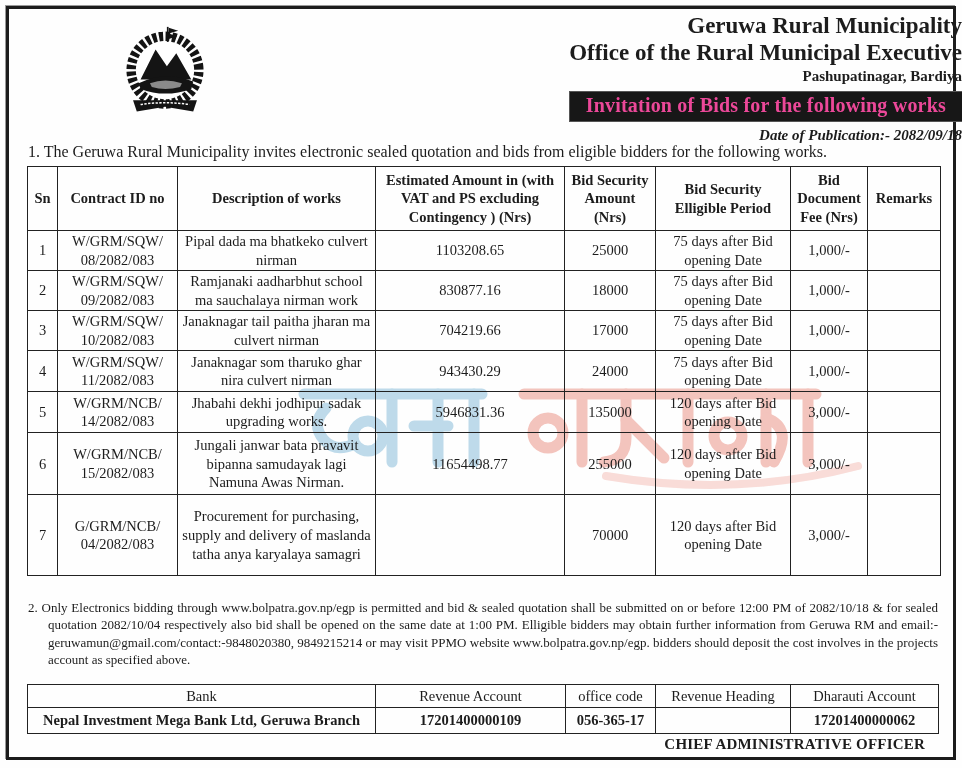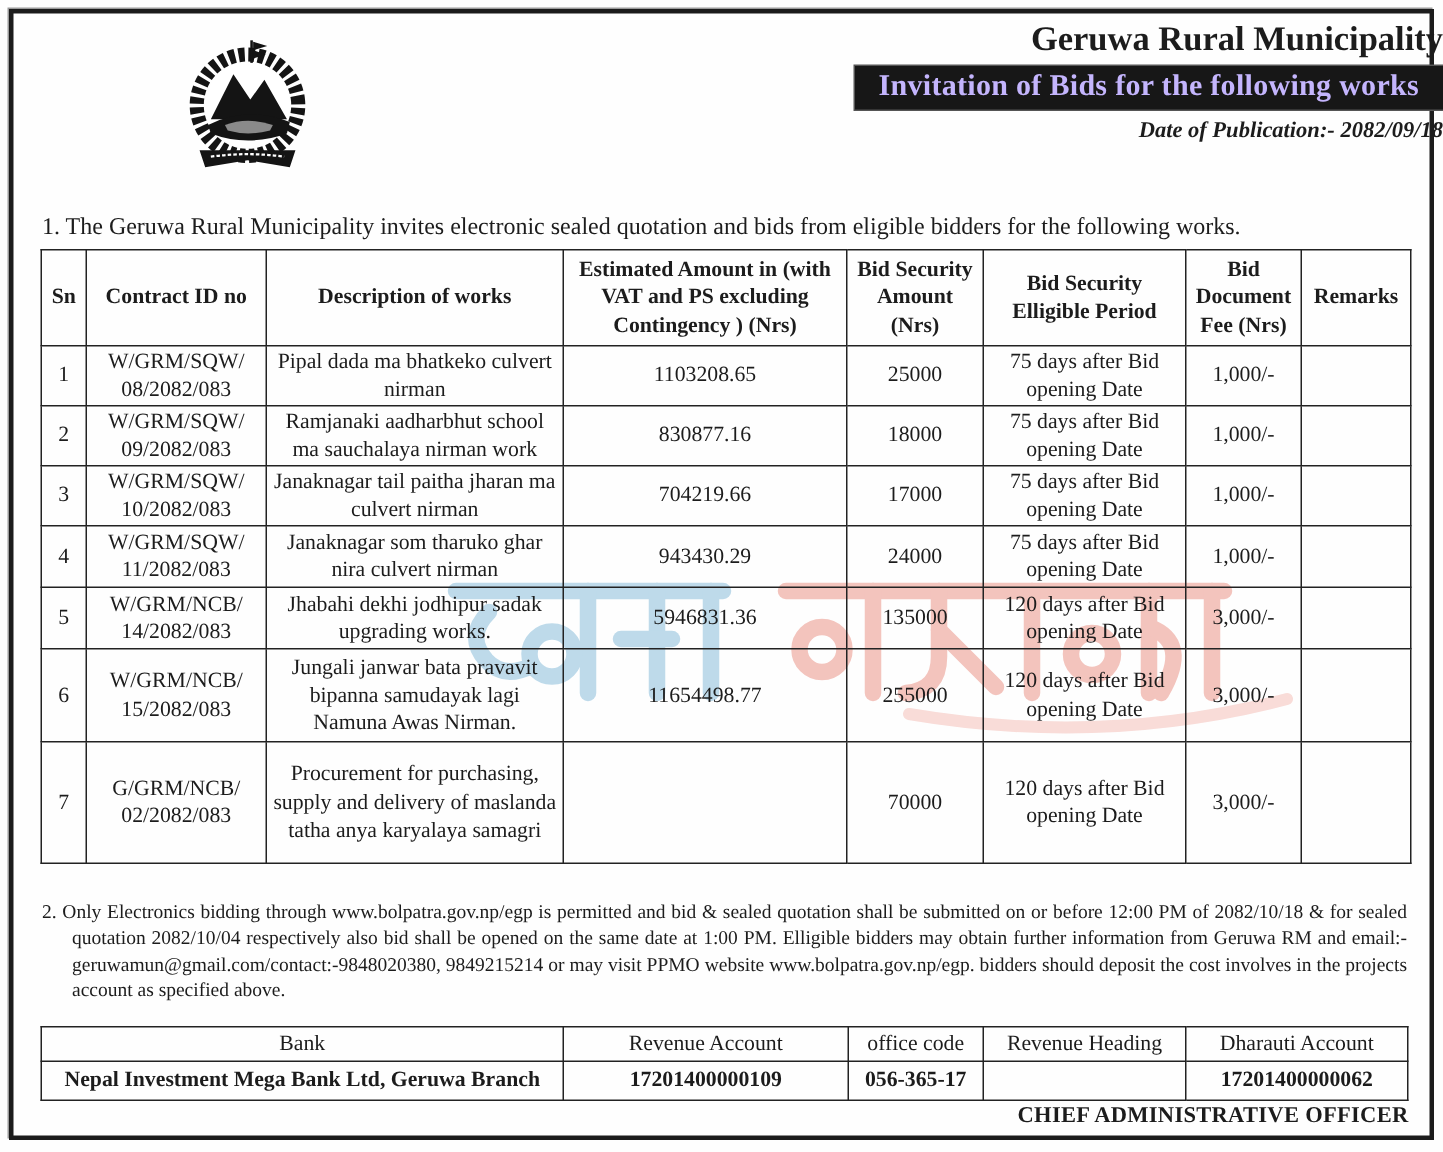--- a/index.html
+++ b/index.html
@@ -22,21 +22,21 @@
   .head-center {
     position:absolute; left:0; top:12px; width:100%;
     text-align:right;
   }
   .h-muni  { font-size:23px; font-weight:bold; line-height:1.18; }
   .h-office{ font-size:23px; font-weight:bold; line-height:1.18; }
   .h-addr  { font-size:15px; font-weight:bold; line-height:1.3; margin-top:1px; }
   .banner-wrap { margin-top:5px; }
   .banner {
     display:inline-block;
-    background:#171717; color:#c4b5fd;
+    background:#171717; color:#ec4899;
     font-size:20px; font-weight:bold;
     padding:2px 16px 4px 16px;
     letter-spacing:.2px;
     box-shadow:0 0 0 1px #555;
   }
   .pub-date {
     margin-top:6px;
     font-size:15px; font-weight:bold; font-style:italic;padding-left:36px;
   }
   .intro {
@@ -78,21 +78,21 @@
   }
   .bank th, .bank td {
     border:1.4px solid #222;
     font-size:14.5px; text-align:center; vertical-align:middle;
     padding:2px 4px;
   }
   .bank th { font-weight:normal; height:23px; }
   .bank td { height:26px;font-weight:bold; }
   
   .sig {
-    position:absolute; right:23px; top:736px;
+    position:absolute; right:37px; top:736px;
     font-size:15px; font-weight:bold; letter-spacing:.2px;
   }
   
   .watermark {
     position:absolute; left:296px; top:378px; width:570px; height:115px;
     z-index:1; pointer-events:none;
   }
 </style>
 </head>
 <body>
@@ -112,20 +112,22 @@
     <path d="M22 62 Q50 48 80 60 L78 68 Q50 78 24 68 Z" fill="#141414"></path>
     <path d="M34 62 Q50 56 68 62 L66 66 Q50 70 36 66 Z" fill="#8a8a8a"></path>
 
     <path d="M16 80 L84 80 L80 92 L50 87 L20 92 Z" fill="#141414"></path>
     <path d="M24 84.5 Q50 81 76 84.5" stroke="#ffffff" stroke-width="1.6" fill="none" stroke-dasharray="2.5 1.5"></path>
   </svg>
 </div>
 
 <div class="head-center">
   <div class="h-muni">Geruwa Rural Municipality</div>
+  <div class="h-office">Office of the Rural Municipal Executive</div>
+  <div class="h-addr">Pashupatinagar, Bardiya</div>
   <div class="banner-wrap">
     <span class="banner">Invitation of Bids for the following works</span>
   </div>
   <div class="pub-date">Date of Publication:- 2082/09/18</div>
 </div>
 
 <div class="intro">1.  The Geruwa Rural Municipality invites electronic  sealed quotation and bids  from eligible bidders for the following works.</div>
 
 <div class="watermark" aria-label="ठेका बजार">
   <svg width="570" height="115" viewBox="0 0 570 115">
@@ -233,21 +235,21 @@
       <td>W/GRM/NCB/ 15/2082/083</td>
       <td>Jungali janwar bata pravavit bipanna samudayak lagi Namuna Awas Nirman.</td>
       <td>11654498.77</td>
       <td>255000</td>
       <td>120 days after Bid opening Date</td>
       <td>3,000/-</td>
       <td></td>
     </tr>
     <tr>
       <td>7</td>
-      <td>G/GRM/NCB/ 02/2082/083</td>
+      <td>G/GRM/NCB/ 04/2082/083</td>
       <td>Procurement for purchasing, supply and delivery of maslanda tatha anya karyalaya samagri</td>
       <td></td>
       <td>70000</td>
       <td>120 days after Bid opening Date</td>
       <td>3,000/-</td>
       <td></td>
     </tr>
   </tbody>
 </table>
 

